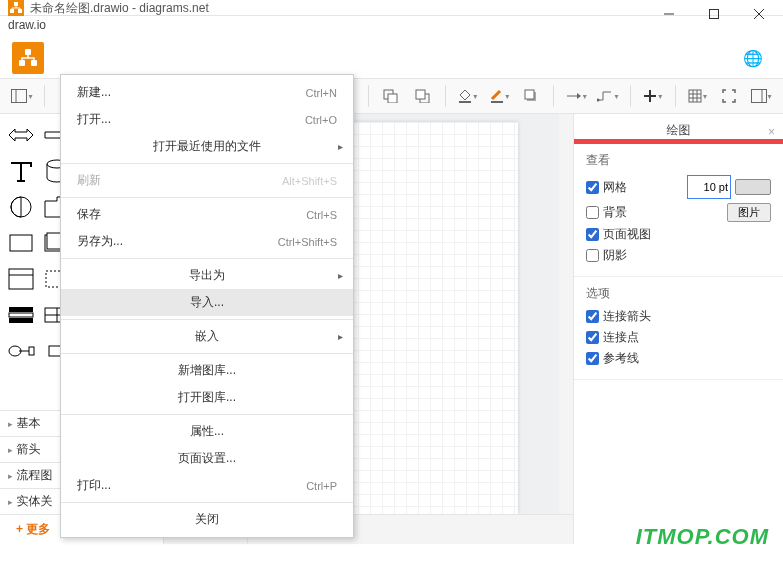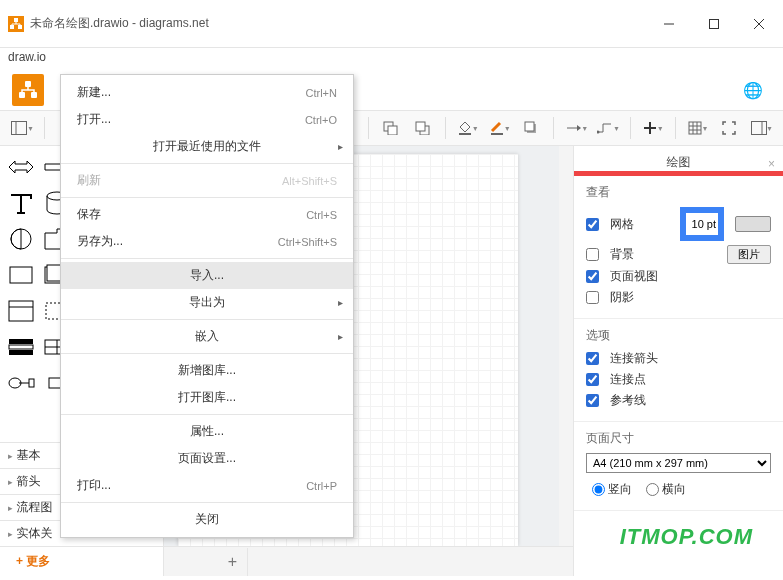--- a/index.html
+++ b/index.html
@@ -1,18 +1,18 @@
 <!DOCTYPE html>
 <html><head>
 <meta charset="utf-8">
 <style>
 * { margin: 0; padding: 0; box-sizing: border-box; font-family: "Microsoft YaHei", Arial, sans-serif; font-size: 12px; }
 body { width: 783px; height: 580px; background: #fff; overflow: hidden; position: relative; }
 
-.titlebar { height: 48px; display: flex; align-items: center; padding: 0 2px; border-bottom: 1px solid #e5e5e5; }
+.titlebar { height: 16px; display: flex; padding: 0 2px; border-bottom: 1px solid #e5e5e5; }
 .titlebar .app-icon { width: 16px; height: 16px; background: #f08705; margin: 0 6px; display: flex; align-items: center; justify-content: center; }
 .titlebar .app-icon svg { width: 12px; height: 12px; }
 .titlebar .title { flex: 1; color: #555; font-size: 12px; }
 .win-controls { display: flex; }
 .win-btn { width: 45px; height: 28px; display: flex; align-items: center; justify-content: center; color: #333; }
 
 .menubar { height: 22px; padding: 2px 8px; color: #444; font-size: 12px; }
 
 .logo-row { height: 40px; display: flex; align-items: center; padding: 0 12px; }
 .big-logo { width: 32px; height: 32px; background: #f08705; border-radius: 2px; display: flex; align-items: center; justify-content: center; }
@@ -40,29 +40,29 @@
   background-size: 12px 12px; }
 .scroll-v { position: absolute; right: 0; top: 0; width: 14px; height: 100%; background: #f4f4f4; }
 .tabs-bar { position: absolute; bottom: 0; left: 0; right: 0; height: 30px; background: #f4f4f4; border-top: 1px solid #e5e5e5; display: flex; align-items: center; }
 .tab-add { width: 30px; height: 28px; display: flex; align-items: center; justify-content: center; color: #777; font-size: 16px; border-right: 1px solid #e5e5e5; margin-left: 54px; }
 
 .right-panel { width: 210px; border-left: 1px solid #e5e5e5; background: #fff; padding: 0; }
 .rp-header { height: 30px; display: flex; align-items: flex-end; justify-content: center; border-bottom: 5px solid #ef4444; position: relative; color: #444; font-weight: 400; }
 .rp-close { position: absolute; right: 8px; color: #aaa; }
 .rp-section { padding: 8px 12px; border-bottom: 1px solid #eee; }
 .rp-title { color: #666; margin-bottom: 6px; }
-.rp-row { display: flex; align-items: center; gap: 11px; margin: 4px 0; color: #333; }
+.rp-row { display: flex; align-items: center; gap: 4px; margin: 4px 0; color: #333; }
 .rp-row input[type=checkbox] { width: 13px; height: 13px; accent-color: #2b6cd4; }
-.grid-val { width: 44px; height: 34px; border: 6px solid #3b82f6; text-align: right; padding: 0 2px; font-size: 11px; }
+.grid-val { width: 44px; height: 24px; border: 1px solid #3b82f6; text-align: right; padding: 0 2px; font-size: 11px; }
 .color-sw { width: 36px; height: 16px; border: 1px solid #888; background: #ddd; border-radius: 2px; }
 .pic-btn { padding: 1px 10px; border: 1px solid #999; background: #eee; border-radius: 2px; font-size: 11px; }
 .page-select { width: 100%; height: 20px; border: 1px solid #888; font-size: 11px; background: #fff; padding: 0 2px; }
 .radio-row label { display: flex; align-items: center; gap: 3px; }
 
-.watermark { position: absolute; right: 30px; bottom: 30px; font-size: 22px; font-weight: bold; color: #2fb84f; font-style: italic; letter-spacing: 1px; }
+.watermark { position: absolute; right: 14px; bottom: 30px; font-size: 22px; font-weight: bold; color: #2fb84f; font-style: italic; letter-spacing: 1px; }
 
 
 .file-menu { position: absolute; left: 60px; top: 74px; width: 294px; background: #fff; border: 1px solid #ccc; box-shadow: 2px 2px 6px rgba(0,0,0,.2); z-index: 100; padding: 4px 0; }
 .menu-item { height: 27px; display: flex; align-items: center; padding: 0 16px; color: #333; position: relative; justify-content: center; }
 .menu-item.hover { background: #e8e8e8; }
 .menu-item .shortcut { margin-left: auto; color: #888; font-size: 11px; }
 .menu-item.disabled { color: #aaa; }
 .menu-item.disabled .shortcut { color: #ccc; }
 .menu-item.sub::after { content: "▸"; position: absolute; right: 10px; color: #666; font-size: 10px; }
 .menu-sep { height: 1px; background: #e5e5e5; margin: 3px 0; }
@@ -350,34 +350,20 @@
         </div>
       <div class="rp-row">
           <input type="checkbox" checked="" style="">
           <span>连接点</span>
         </div>
       <div class="rp-row">
           <input type="checkbox" checked="" style="">
           <span>参考线</span>
         </div>
     </div>
-    <div class="rp-section">
-      <div class="rp-title">页面尺寸</div>
-      <select class="page-select"><option>A4 (210 mm x 297 mm)</option></select>
-      <div class="rp-row radio-row" style="margin-top:8px; gap:14px; padding-left:6px;">
-        <label>
-            <input type="radio" checked="" name="orient" style="">
-            <span>竖向</span>
-          </label>
-        <label>
-            <input type="radio" name="orient" style="">
-            <span>横向</span>
-          </label>
-      </div>
-    </div>
   </div>
 </div>
 
 <div class="watermark">ITMOP.COM</div>
 
 <div class="file-menu">
   <div class="menu-item">
       <span>新建...</span>
       <span class="shortcut">Ctrl+N</span>
     </div>
@@ -396,26 +382,26 @@
   <div class="menu-sep"></div>
   <div class="menu-item">
       <span>保存</span>
       <span class="shortcut">Ctrl+S</span>
     </div>
   <div class="menu-item">
       <span>另存为...</span>
       <span class="shortcut">Ctrl+Shift+S</span>
     </div>
   <div class="menu-sep"></div>
+  <div class="menu-item sub">
+      <span>导出为</span>
+    </div>
   <div class="menu-item hover">
       <span>导入...</span>
     </div>
-  <div class="menu-item sub">
-      <span>导出为</span>
-    </div>
   <div class="menu-sep"></div>
   <div class="menu-item sub">
       <span>嵌入</span>
     </div>
   <div class="menu-sep"></div>
   <div class="menu-item">
       <span>新增图库...</span>
     </div>
   <div class="menu-item">
       <span>打开图库...</span>

